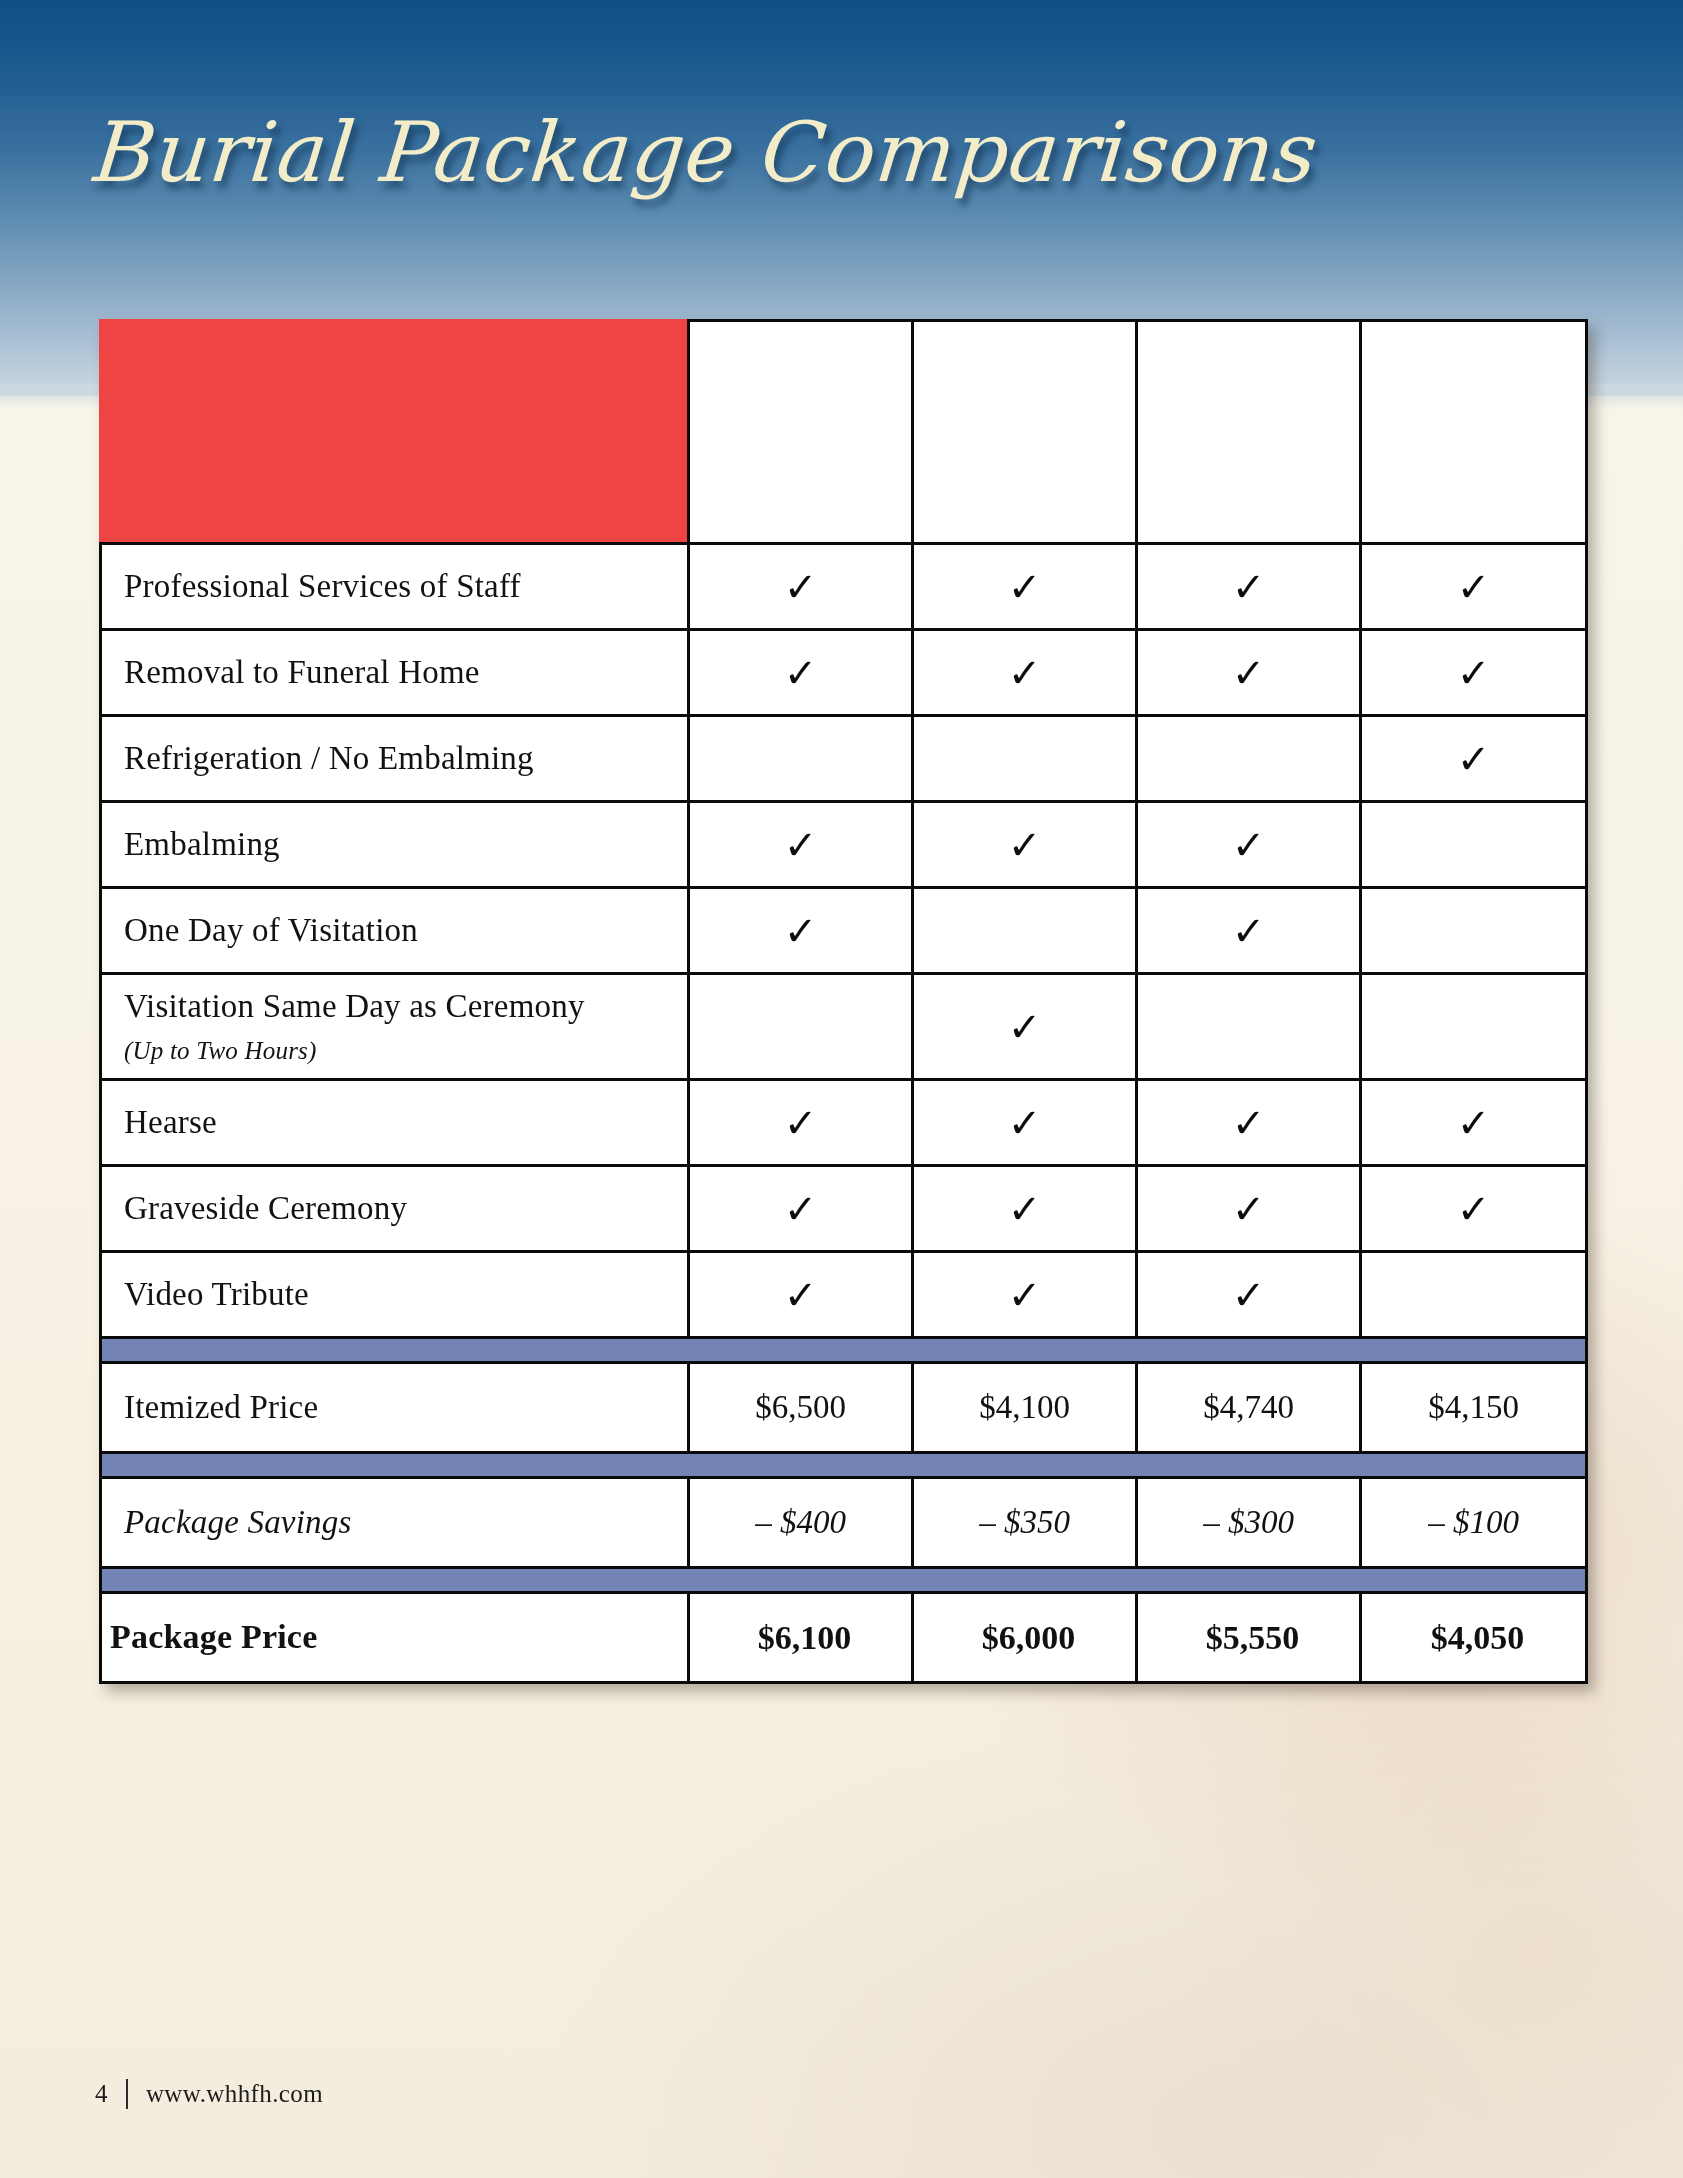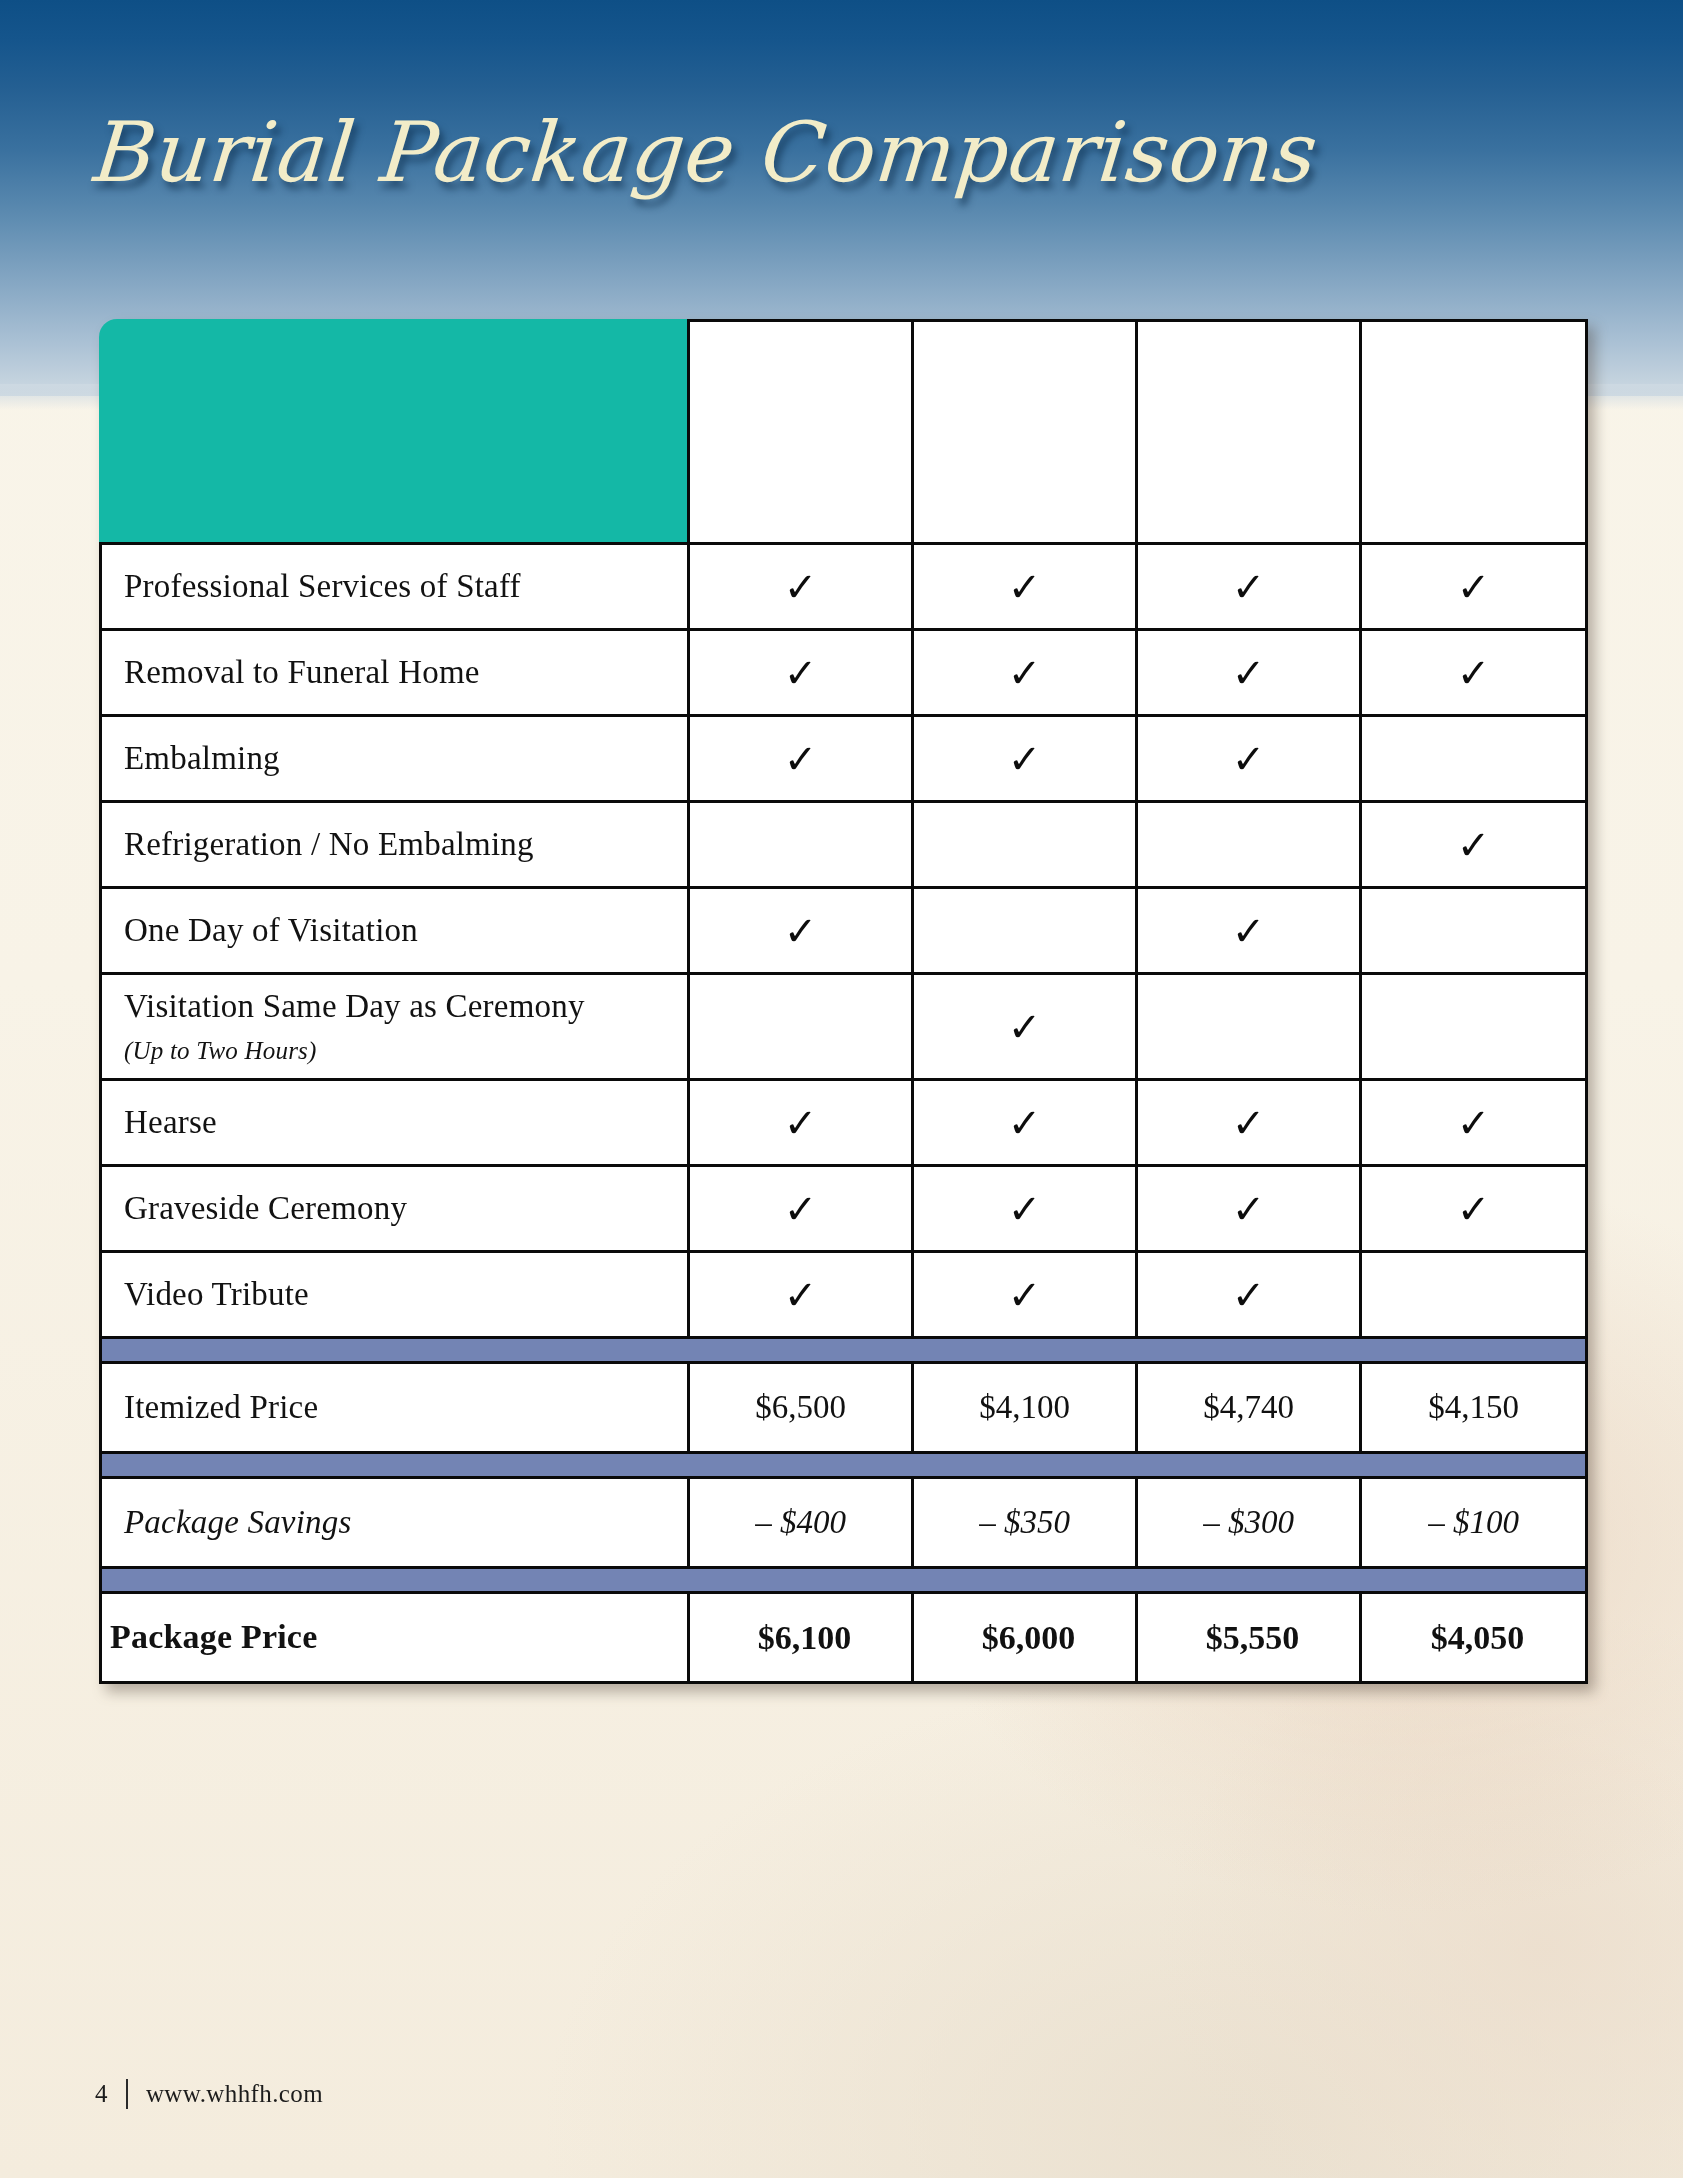--- a/index.html
+++ b/index.html
@@ -78,22 +78,21 @@
     position: absolute;
     left: 99px;
     top: 319px;
     width: 1485px;
     filter: drop-shadow(7px 8px 7px rgba(60,45,35,0.35));
   }
   table.cmp {
     border-collapse: collapse;
     table-layout: fixed;
     width: 1485px;
-    background: #14b8a6;
-    border-radius: 18px;
+    background: #ef4444;
   }
   table.cmp col.c-label { width: 588px; }
   table.cmp col.c-pkg   { width: 224px; }
   table.cmp col.c-pkg-last { width: 226px; }
 
   table.cmp td, table.cmp th {
     border: 3px solid #0a0a0a;
     background: #ffffff;
     padding: 0;
   }
@@ -244,32 +243,32 @@
             <td class="mark">✓</td>
           </tr>
           <tr>
             <td class="label"><span>Removal to Funeral Home</span></td>
             <td class="mark">✓</td>
             <td class="mark">✓</td>
             <td class="mark">✓</td>
             <td class="mark">✓</td>
           </tr>
           <tr>
+            <td class="label"><span>Refrigeration / No Embalming</span></td>
+            <td class="mark"></td>
+            <td class="mark"></td>
+            <td class="mark"></td>
+            <td class="mark">✓</td>
+          </tr>
+          <tr>
             <td class="label"><span>Embalming</span></td>
             <td class="mark">✓</td>
             <td class="mark">✓</td>
             <td class="mark">✓</td>
             <td class="mark"></td>
-          </tr>
-          <tr>
-            <td class="label"><span>Refrigeration / No Embalming</span></td>
-            <td class="mark"></td>
-            <td class="mark"></td>
-            <td class="mark"></td>
-            <td class="mark">✓</td>
           </tr>
           <tr>
             <td class="label"><span>One Day of Visitation</span></td>
             <td class="mark">✓</td>
             <td class="mark"></td>
             <td class="mark">✓</td>
             <td class="mark"></td>
           </tr>
           <tr class="tall">
             <td class="label"><span>Visitation Same Day as Ceremony</span><span class="sub">(Up to Two Hours)</span></td>

